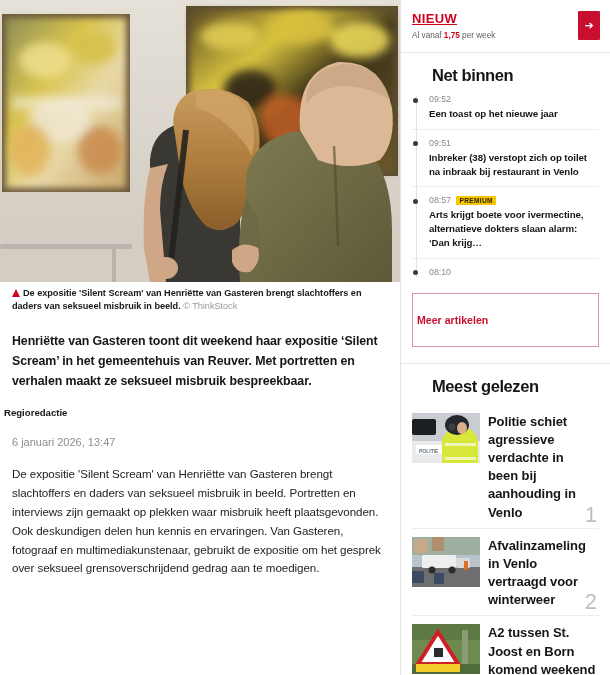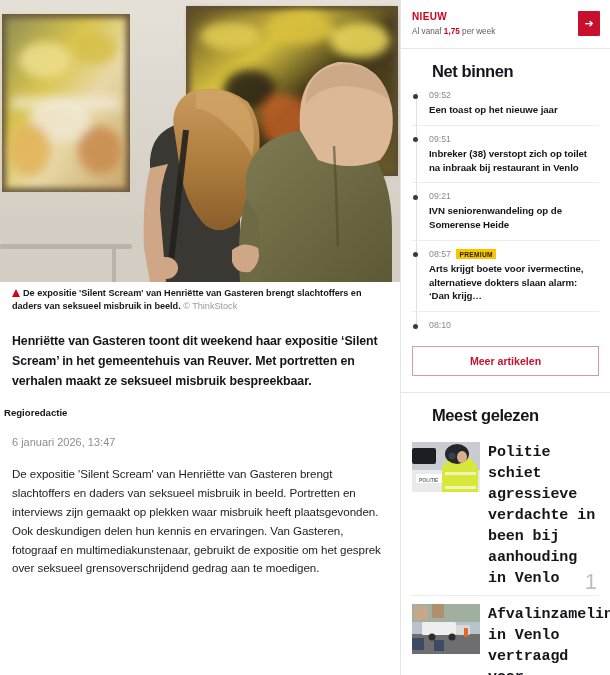--- a/index.html
+++ b/index.html
@@ -77,22 +77,22 @@
 
   
   .promo {
     display: flex; align-items: stretch;
     padding: 11px 10px 12px 11px;
     border-bottom: 1px solid #e6e6e6;
     gap: 8px;
   }
   .promo-text { flex: 1 1 auto; }
   .promo-kicker {
-    font-size: 10px; font-weight: bold; color: #d0021b;
-    letter-spacing: 0.35px; margin-bottom: 3px;
+    font-size: 13px; font-weight: bold; color: #d0021b;
+    letter-spacing: 0.35px; margin-bottom: 3px; text-decoration: underline;
   }
   .promo-title {
     font-size: 11.4px; font-weight: bold; line-height: 1.3;
     color: #15151a; letter-spacing: -0.2px;
   }
   .promo-sub {
     font-size: 8.2px; color: #5d5d5d; margin-top: 5px;
   }
   .promo-sub b { color: #d0021b; }
   .promo-cta {
@@ -134,21 +134,21 @@
   }
   .tl-title {
     font-size: 9.7px; font-weight: bold; color: #15151a;
     line-height: 1.42; margin-top: 3px; letter-spacing: -0.08px;
   }
 
   .more-btn {
     display: block; margin: 6px 11px 0 11px;
     border: 1px solid #d79a9f; background: #fff;
     color: #c8102e; font-weight: bold; font-size: 10.6px;
-    text-align: center; padding: 8px 4px;
+    text-align: left; padding: 20px 4px;
     font-family: "Liberation Sans", sans-serif;
     width: calc(100% - 22px);
   }
 
   .sec-divider { height: 1px; background: #e6e6e6; margin: 16px 0 0 0; }
 
   
   .mg-list { padding: 0 11px; }
   .mg-item {
     display: flex; gap: 8px; align-items: flex-start;
@@ -156,22 +156,22 @@
     border-bottom: 1px solid #ededed;
     position: relative;
   }
   .mg-thumb {
     flex: 0 0 68px; width: 68px; height: 50px;
     overflow: hidden; background: #cfcfcf;
   }
   .mg-thumb svg { display:block; width: 68px; height: 50px; }
   .mg-body { flex: 1 1 auto; min-width: 0; padding-right: 2px; }
   .mg-title {
-    font-size: 15px; font-weight: bold; color: #15151a;
-    line-height: 1.4; letter-spacing: -0.08px; font-family: Liberation Mono, monospace;
+    font-size: 13px; font-weight: bold; color: #15151a;
+    line-height: 1.4; letter-spacing: -0.08px;
   }
   .mg-rank {
     position: absolute; right: 2px; bottom: 2px;
     font-size: 22px; color: #bdbdbd; font-weight: normal;
     line-height: 1;
   }
 </style>
 </head>
 <body>
 
@@ -304,27 +304,20 @@
       </div>
 
       <div class="tl-item">
         <span class="tl-dot"></span>
         <div class="tl-meta">
           <span class="tl-time">09:51</span>
         </div>
         <div class="tl-title">Inbreker (38) verstopt zich op toilet na inbraak bij restaurant in Venlo</div>
       </div>
 
-      <div class="tl-item">
-        <span class="tl-dot"></span>
-        <div class="tl-meta">
-          <span class="tl-time">09:21</span>
-        </div>
-        <div class="tl-title">IVN seniorenwandeling op de Somerense Heide</div>
-      </div>
 
       <div class="tl-item">
         <span class="tl-dot"></span>
         <div class="tl-meta">
           <span class="tl-time">08:57</span>
           <span class="tl-badge">PREMIUM</span>
         </div>
         <div class="tl-title">Arts krijgt boete voor ivermectine, alternatieve dokters slaan alarm: ‘Dan krijg…</div>
       </div>
 

